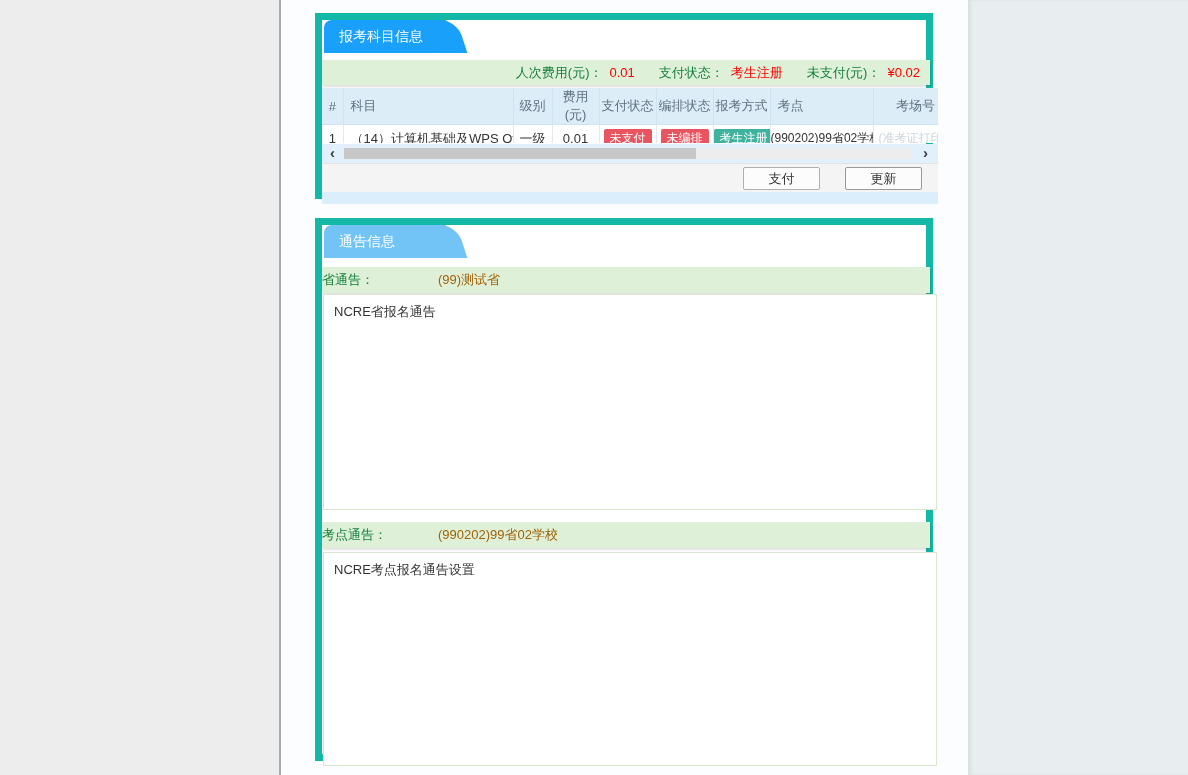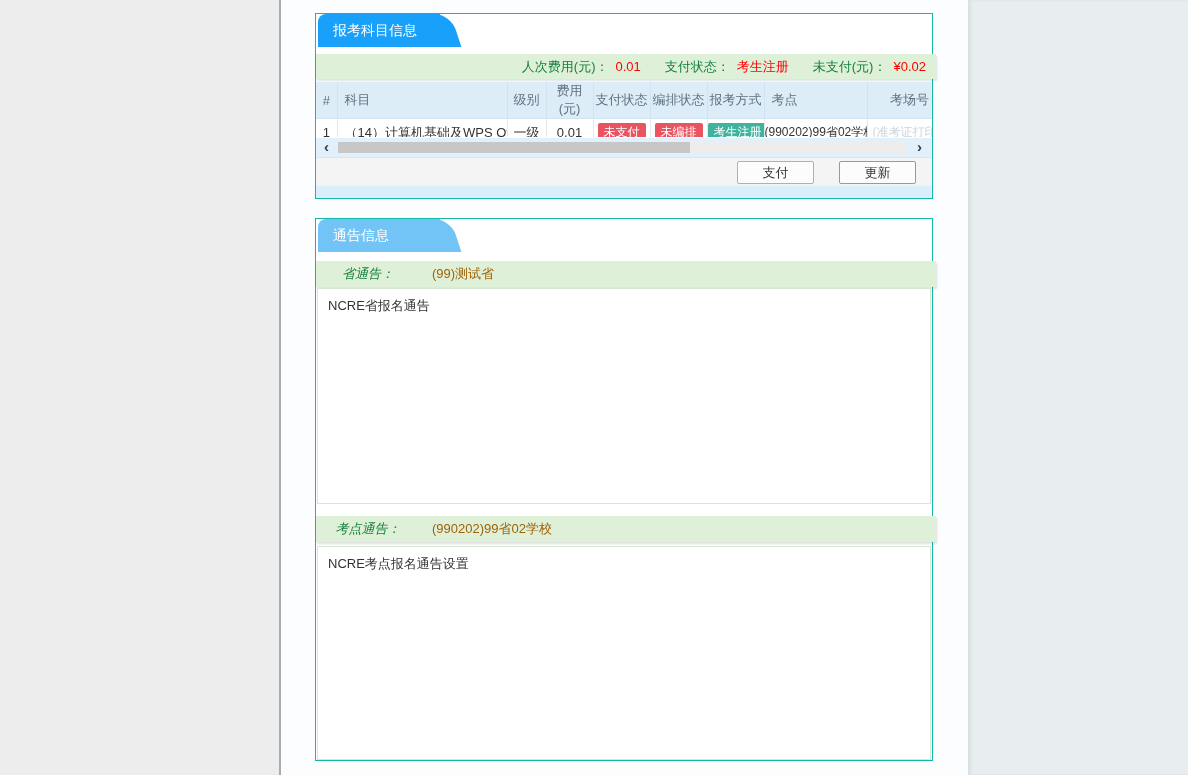--- a/index.html
+++ b/index.html
@@ -7,21 +7,21 @@
   body { position:relative; background:#ededee; overflow:hidden; }
 
   
   .right-gray { position:absolute; left:968px; top:0; width:220px; height:775px;
     background:#e8edf0; box-shadow: inset 3px 0 3px rgba(0,0,0,0.06); }
   .page-strip { position:absolute; left:279px; top:0; width:689px; height:775px;
     background:#fbfdfe; border-left:2px solid #a9acae; }
 
   
   .panel { position:absolute; left:315px; width:618px; background:#fff;
-    border:1px solid #14b8a6; }
+    border:7px solid #14b8a6; }
   #panel-subjects { top:13px; height:186px; }
   #panel-notice   { top:218px; height:543px;padding-left:42px; }
 
   
   .tab { position:absolute; top:0; left:2px; height:33px; width:122px;
     color:#fff; font-size:14px; line-height:33px; padding-left:15px;
     border-radius:8px 0 0 0; white-space:nowrap; z-index:2; }
   .tab::after { content:""; position:absolute; top:0; right:-16px; width:34px; height:100%;
     background:inherit; transform:skewX(18deg); border-radius:0 16px 0 0; z-index:-1; }
   .tab-blue  { background:#18a0fa; }
@@ -65,21 +65,21 @@
     background:#f4f4f4; border-top:1px solid #e3e3e3; }
   .btn { position:absolute; top:3px; width:77px; height:23px; background:#fcfcfc;
     border:1px solid #b0b0b0; border-radius:2px; font-size:13px; color:#333;
     font-family:inherit; cursor:pointer; }
   #btn-pay    { right:118px; }
   #btn-update { right:16px; border-color:#999; }
 
   .blue-strip { position:absolute; top:172px; left:0; width:616px; height:12px; background:#dbeefb; }
 
   
-  .notice-bar .gb-label { display:inline-block; width:104px; text-align:center;font-style:italic; }
+  .notice-bar .gb-label { display:inline-block; width:104px; text-align:left; }
   .notice-bar .gb-value { color:#a16207; margin-left:12px; }
   #province-bar { top:42px; }
   #site-bar     { top:286px;margin-top:11px; }
   .notice-box { position:absolute; left:1px; width:614px; background:#fff;
     border:1px solid #d9e7cf; padding:8px 10px; font-size:13px; color:#333; }
   #province-box { top:69px;  height:216px; }
   #site-box     { top:327px; height:214px; }
 </style>
 </head>
 <body>

